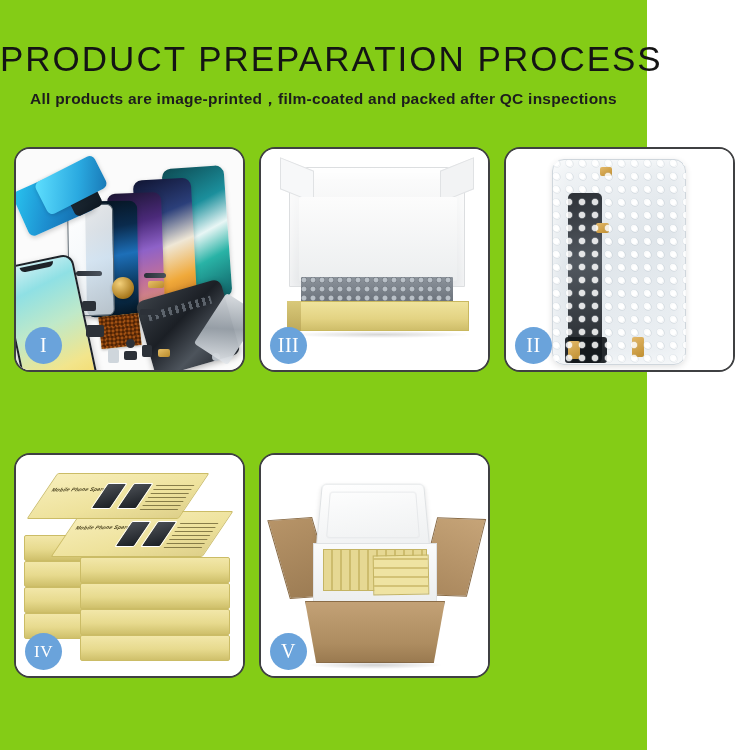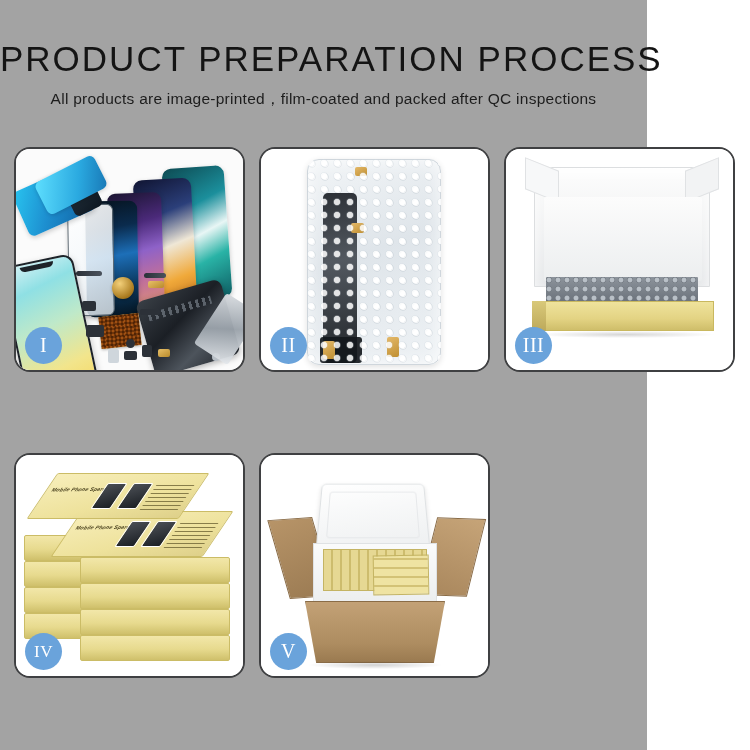--- a/index.html
+++ b/index.html
@@ -2,30 +2,30 @@
 <html><head>
 <meta charset="utf-8">
 <style>
   * { box-sizing: border-box; margin: 0; padding: 0; }
   html, body {
     width: 750px; height: 750px;
     background: #ffffff;
     font-family: "Liberation Sans", sans-serif;
     overflow: hidden;
   }
-  .page { position: relative; width: 647px; height: 750px; background:#a3a3a3; }
+  .page { position: relative; width: 647px; height: 750px; background:#84cc16; }
 
   
   .header { padding-top: 40px; text-align: center; }
   .title {
     font-size: 35px; font-weight: 400; letter-spacing: 2.0px;
     color: #141414; line-height: 1.1; white-space: nowrap;
   }
   .subtitle {
-    margin-top: 10px; font-size: 15.5px; font-weight: 400;
+    margin-top: 10px; font-size: 15.5px; font-weight: 700;
     color: #1d1d1d; letter-spacing: .25px; white-space: nowrap;
   }
 
   
   .grid {
     position: absolute; left: 14px; top: 147px;
     width: 722px; height: 531px;
     display: grid;
     grid-template-columns: repeat(3, 231px);
     grid-template-rows: repeat(2, 225px);
@@ -388,41 +388,41 @@
         <div class="part" style="left:108px;top:202px;width:13px;height:9px;"></div>
         <div class="part" style="left:126px;top:196px;width:10px;height:12px;"></div>
         <div class="part gold" style="left:142px;top:200px;width:12px;height:8px;"></div>
         <div class="part round" style="left:196px;top:204px;width:8px;height:8px;background:#b9c0c7;"></div>
         <div class="tool"></div>
         <div class="badge">I</div>
       </div>
     </div>
 
     <div class="card">
+      <div class="photo p3">
+        <div class="bx3-lid"></div>
+        <div class="bx3-foam"></div>
+        <div class="bx3-fill"></div>
+        <div class="bx3-front"></div>
+        <div class="bx3-side"></div>
+        <div class="bx3-shadow"></div>
+        <div class="badge">III</div>
+      </div>
+    </div>
+
+    <div class="card">
       <div class="photo p2">
         <div class="bubblebag"></div>
         <div class="inner-part"></div>
         <div class="tape" style="left:94px;top:18px;width:12px;height:9px;"></div>
         <div class="tape" style="left:90px;top:74px;width:13px;height:10px;"></div>
         <div class="tape" style="left:62px;top:192px;width:12px;height:18px;"></div>
         <div class="tape" style="left:126px;top:188px;width:12px;height:20px;"></div>
         <div class="bubbleoverlay"></div>
         <div class="badge">II</div>
-      </div>
-    </div>
-
-    <div class="card">
-      <div class="photo p3">
-        <div class="bx3-lid"></div>
-        <div class="bx3-foam"></div>
-        <div class="bx3-fill"></div>
-        <div class="bx3-front"></div>
-        <div class="bx3-side"></div>
-        <div class="bx3-shadow"></div>
-        <div class="badge">III</div>
       </div>
     </div>
 
     <div class="card">
       <div class="photo p4">
         <div class="stack">
 
           <div class="sbox" style="left:2px;top:146px;"></div>
           <div class="sbox" style="left:2px;top:120px;"></div>
           <div class="sbox" style="left:2px;top:94px;"></div>

